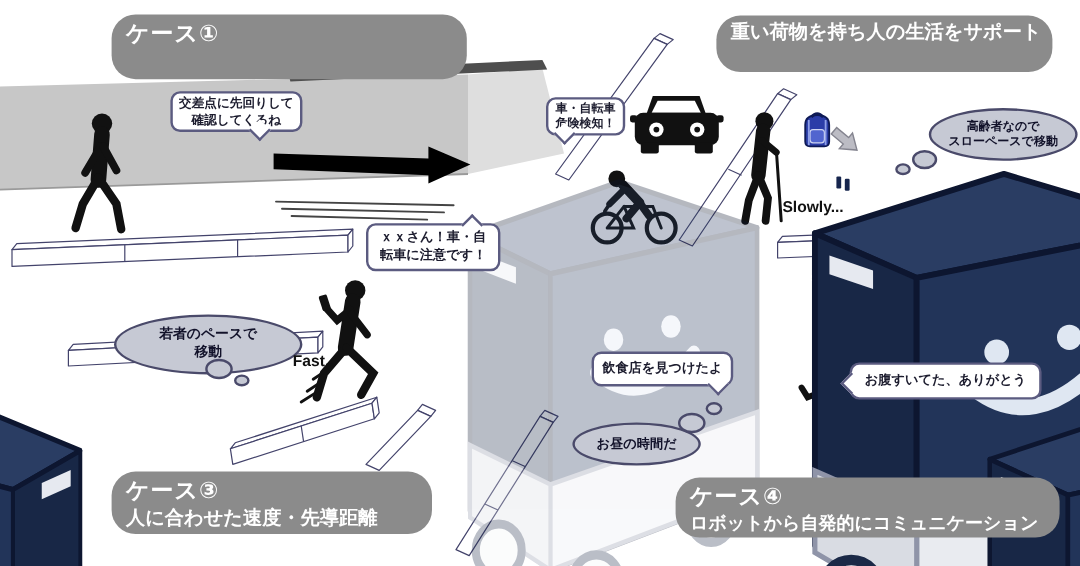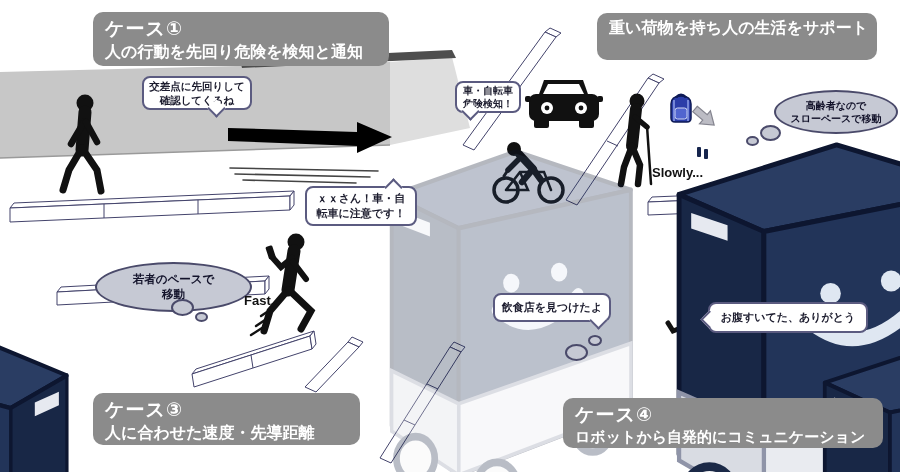--- a/index.html
+++ b/index.html
@@ -1,19 +1,19 @@
 <!DOCTYPE html>
 <html style="--title_bg: #8b8b8b; --bubble_border: #5b5b80; --thought_fill: #c6c9d4; --thought_border: #4a4a6a; --robot_body: #223459; --wall: #c7c7c7;"><head>
 <meta charset="utf-8">
 <style>
   html,body{margin:0;padding:0;background:#fff;}
   .canvas{position:relative;width:900px;height:472px;background:#ffffff;overflow:hidden;
           font-family:"Liberation Sans","DejaVu Sans",sans-serif;}
   .scene{position:absolute;left:0;top:0;}
-  .title-box{position:absolute;background:var(--title_bg);color:#fff;border-radius:10px;
+  .title-box{position:absolute;background:var(--title_bg);color:#fff;border-radius:20px;
              padding:4px 12px;font-weight:bold;line-height:1.32;box-sizing:border-box;}
   .case-label{font-size:19px;letter-spacing:1px;}
   .case-title{font-size:16px;white-space:nowrap;}
   .case-title.small{font-size:15px;}
   .bubble{position:absolute;background:#fff;border:2px solid var(--bubble_border);border-radius:8px;
           display:flex;flex-direction:column;align-items:center;justify-content:center;
           font-weight:bold;font-size:10.5px;line-height:1.35;color:#1c1c2e;text-align:center;
           box-sizing:border-box;white-space:nowrap;}
   .bubble.f10{font-size:10px;}
   .bubble.f11{font-size:11px;}
@@ -200,21 +200,20 @@
 
     <use href="#robot" class="ghost" transform="translate(169,124) scale(0.75,0.86)"></use>
     <use href="#robot" transform="translate(397,114) scale(0.95,0.97)"></use>
     <use href="#robot" transform="translate(706,114) scale(0.66,0.9)"></use>
     <use href="#robot" transform="translate(254,305) scale(-0.63,0.85)"></use>
     <use href="#robot" transform="translate(608,318) scale(0.73,0.78)"></use>
   </svg>
 
   <div class="title-box" style="left:93px;top:12px;width:296px;height:54px;">
     <div class="case-label">ケース①</div>
-    <div class="case-title">人の行動を先回り危険を検知と通知</div>
   </div>
   <div class="title-box" style="left:597px;top:13px;width:280px;height:47px;">
     <div class="case-title">重い荷物を持ち人の生活をサポート</div>
   </div>
   <div class="title-box" style="left:93px;top:393px;width:267px;height:52px;">
     <div class="case-label">ケース③</div>
     <div class="case-title">人に合わせた速度・先導距離</div>
   </div>
   <div class="title-box" style="left:563px;top:398px;width:320px;height:50px;">
     <div class="case-label">ケース④</div>
@@ -256,19 +255,22 @@
   <div class="tc" style="left:760px;top:125px;width:21px;height:16px;"></div>
   <div class="tc" style="left:746px;top:136px;width:13px;height:10px;"></div>
 
   <div class="thought" style="left:95px;top:262px;width:157px;height:50px;font-size:11.5px;">
     <span>若者のペースで</span>
     <span>移動</span>
   </div>
   <div class="tc" style="left:171px;top:299px;width:23px;height:17px;"></div>
   <div class="tc" style="left:195px;top:312px;width:13px;height:10px;"></div>
 
+  <div class="thought" style="left:477px;top:352px;width:107px;height:36px;font-size:11px;">
+    <span>お昼の時間だ</span>
+  </div>
   <div class="tc" style="left:565px;top:344px;width:23px;height:17px;"></div>
   <div class="tc" style="left:588px;top:335px;width:14px;height:11px;"></div>
 
   <div class="speed-text" style="left:652px;top:153px;margin-top:12px;">Slowly...</div>
   <div class="speed-text" style="left:244px;top:293px;">Fast..</div>
 
 </div>
 
 </body></html>

